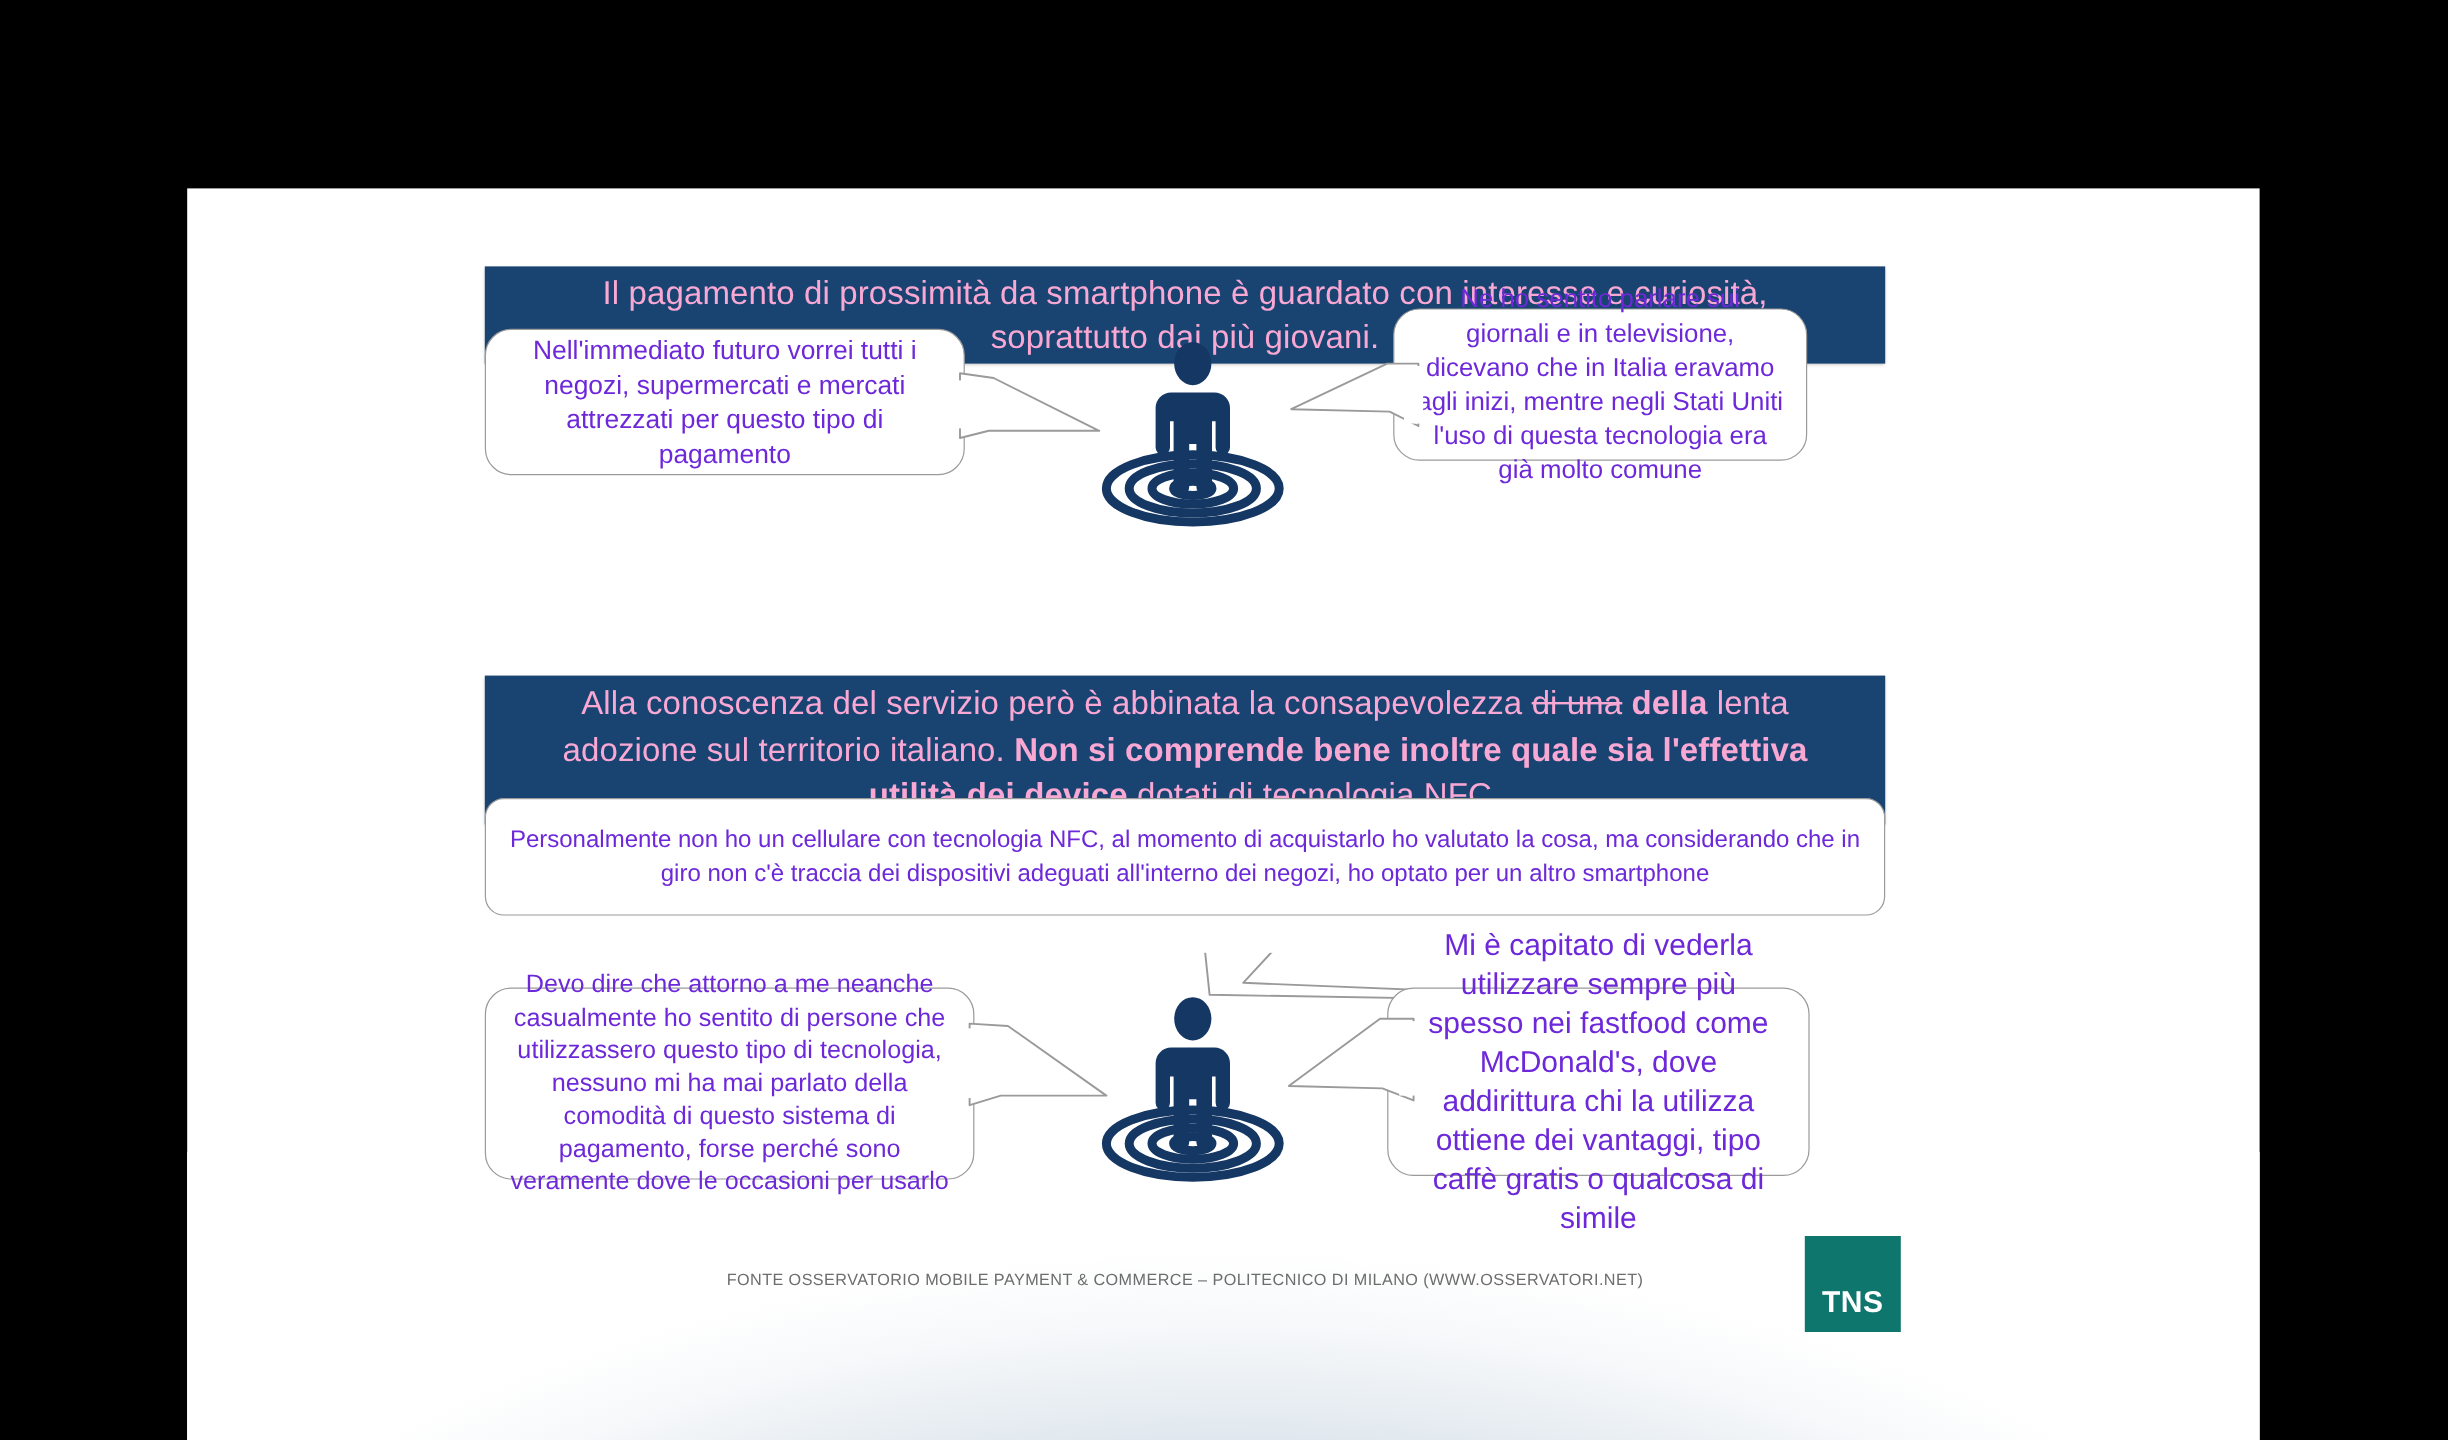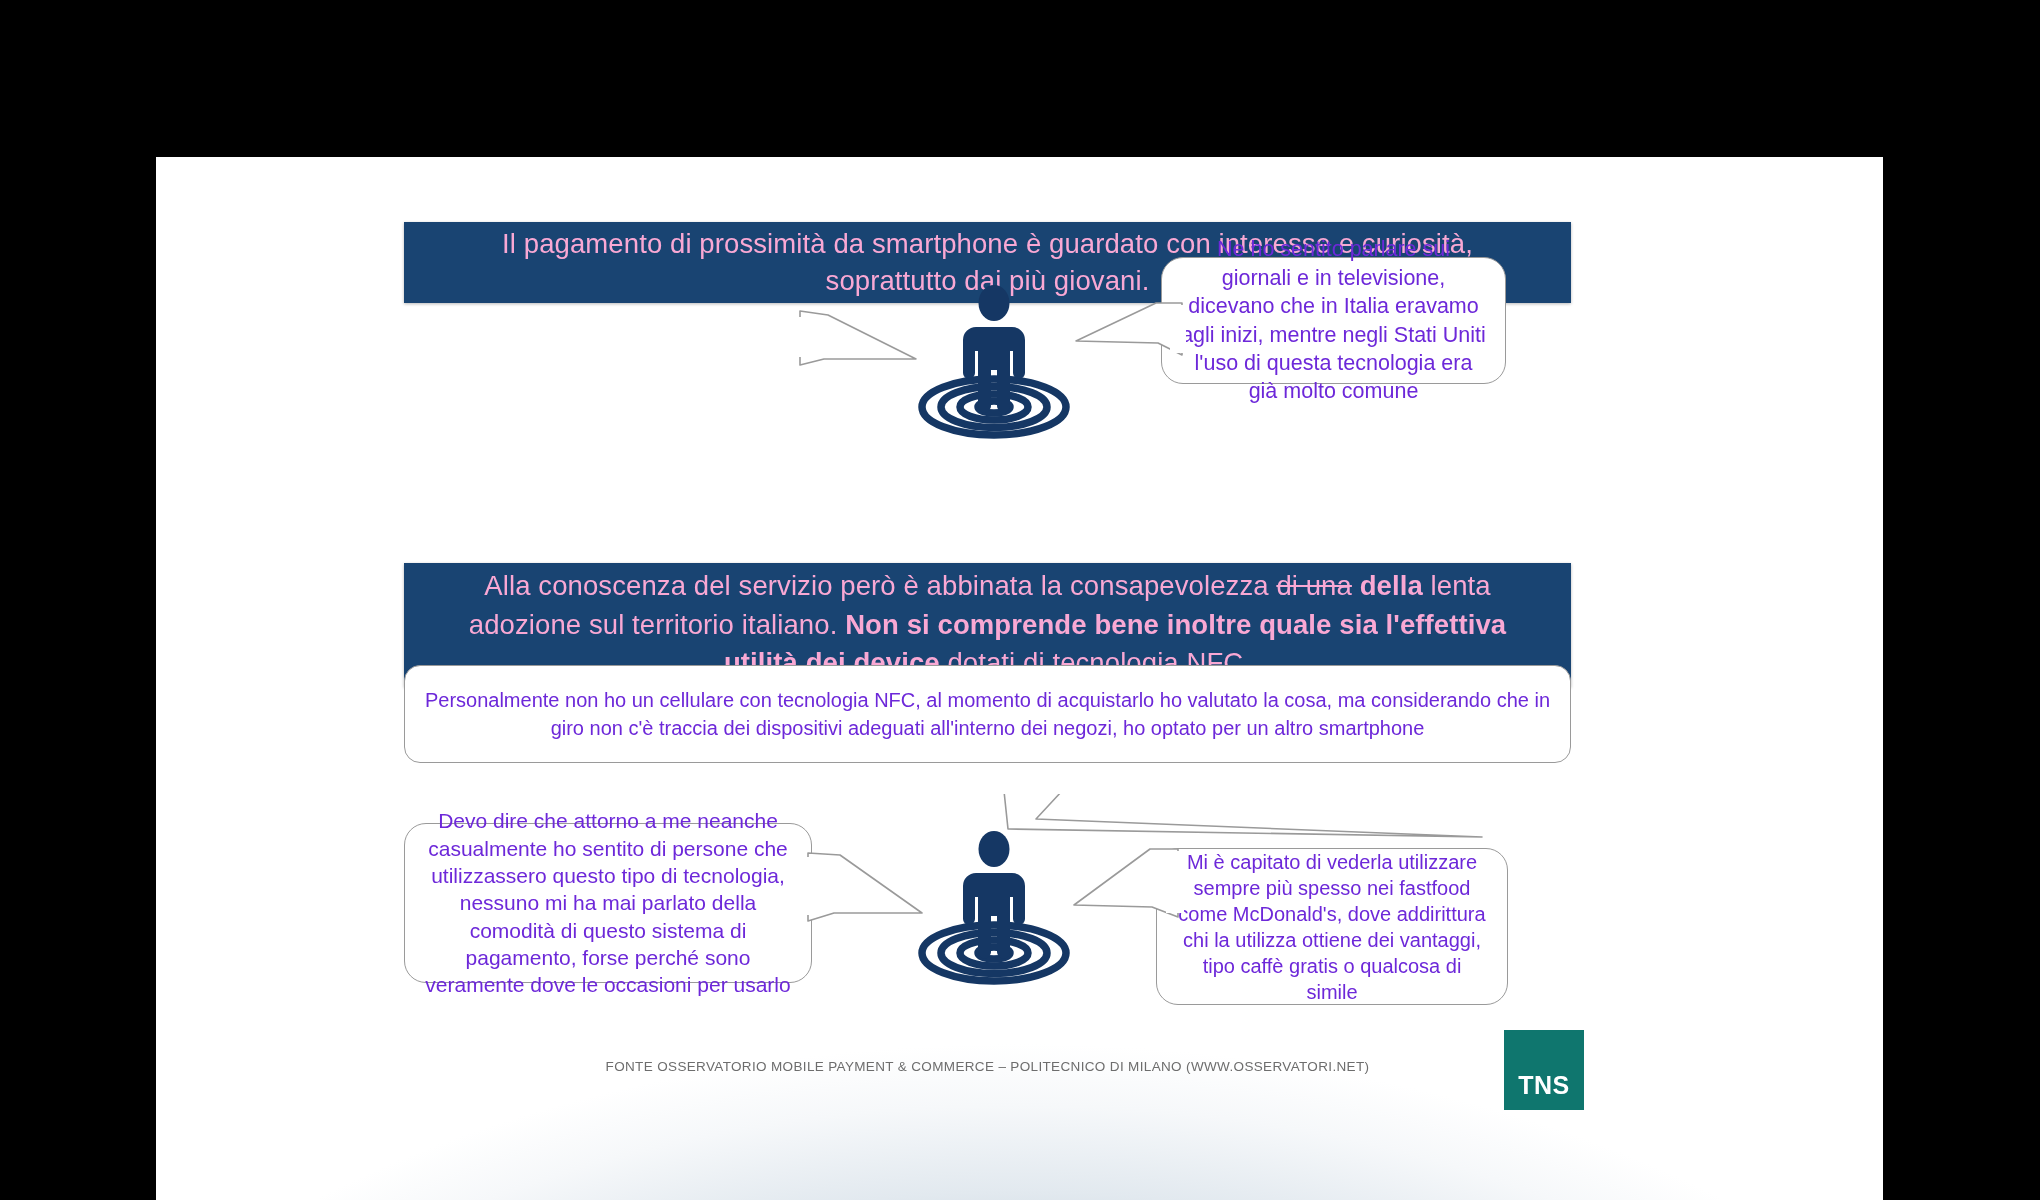--- a/index.html
+++ b/index.html
@@ -74,21 +74,21 @@
     font-size: 22px;
   }
   #bubble-tl { left: 248px; top: 117px; width: 400px; height: 122px; }
   #bubble-tr { left: 1005px; top: 100px; width: 345px; height: 127px;
                font-size: 21.5px; line-height: 1.32; }
   #bubble-wide { left: 248px; top: 508px; width: 1167px; height: 98px;
                  border-radius: 16px; font-size: 20px; line-height: 1.4; }
   #bubble-bl { left: 248px; top: 666px; width: 408px; height: 160px;
                font-size: 21px; line-height: 1.3; }
   #bubble-br { left: 1000px; top: 666px; width: 352px; height: 157px;
-               font-size: 20px; line-height: 1.3; margin-top: 25px; }
+               font-size: 25px; line-height: 1.3; }
 
   
   .tail { position: absolute; overflow: visible; pointer-events: none; }
 
   
   .figure { position: absolute; }
   #figure-top  { left: 750px; top: 124px; width: 176px; height: 160px; }
   #figure-bot  { left: 750px; top: 670px; width: 176px; height: 160px; }
 
   
@@ -127,20 +127,23 @@
 
   <div id="slide">
 
     <div id="slide-glow"></div>
 
     <div class="banner" id="banner-1">
       <span>Il pagamento di prossimità da smartphone è guardato con interesse e curiosità,</span>
       <span>soprattutto dai più giovani.</span>
     </div>
 
+    <div class="bubble" id="bubble-tl">
+      <span>Nell'immediato futuro vorrei tutti i negozi, supermercati e mercati attrezzati per questo tipo di pagamento</span>
+    </div>
     <svg class="tail" id="tail-tl" style="left:642px;top:152px;width:120px;height:64px" viewBox="0 0 120 64">
       <path d="M2 2 L30 6 L118 50 L26 50 L2 56 Z" fill="#ffffff" stroke="#9a9a9a" stroke-width="1.6" stroke-linejoin="round"></path>
       <rect x="0" y="8" width="14" height="40" fill="#ffffff"></rect>
     </svg>
 
     <div class="bubble" id="bubble-tr">
       <span>Ne ho sentito parlare sui giornali e in televisione, dicevano che in Italia eravamo agli inizi, mentre negli Stati Uniti l'uso di questa tecnologia era già molto comune</span>
     </div>
     <svg class="tail" id="tail-tr" style="left:918px;top:140px;width:110px;height:66px" viewBox="0 0 110 66">
       <path d="M108 6 L82 6 L2 44 L84 46 L108 58 Z" fill="#ffffff" stroke="#9a9a9a" stroke-width="1.6" stroke-linejoin="round"></path>

